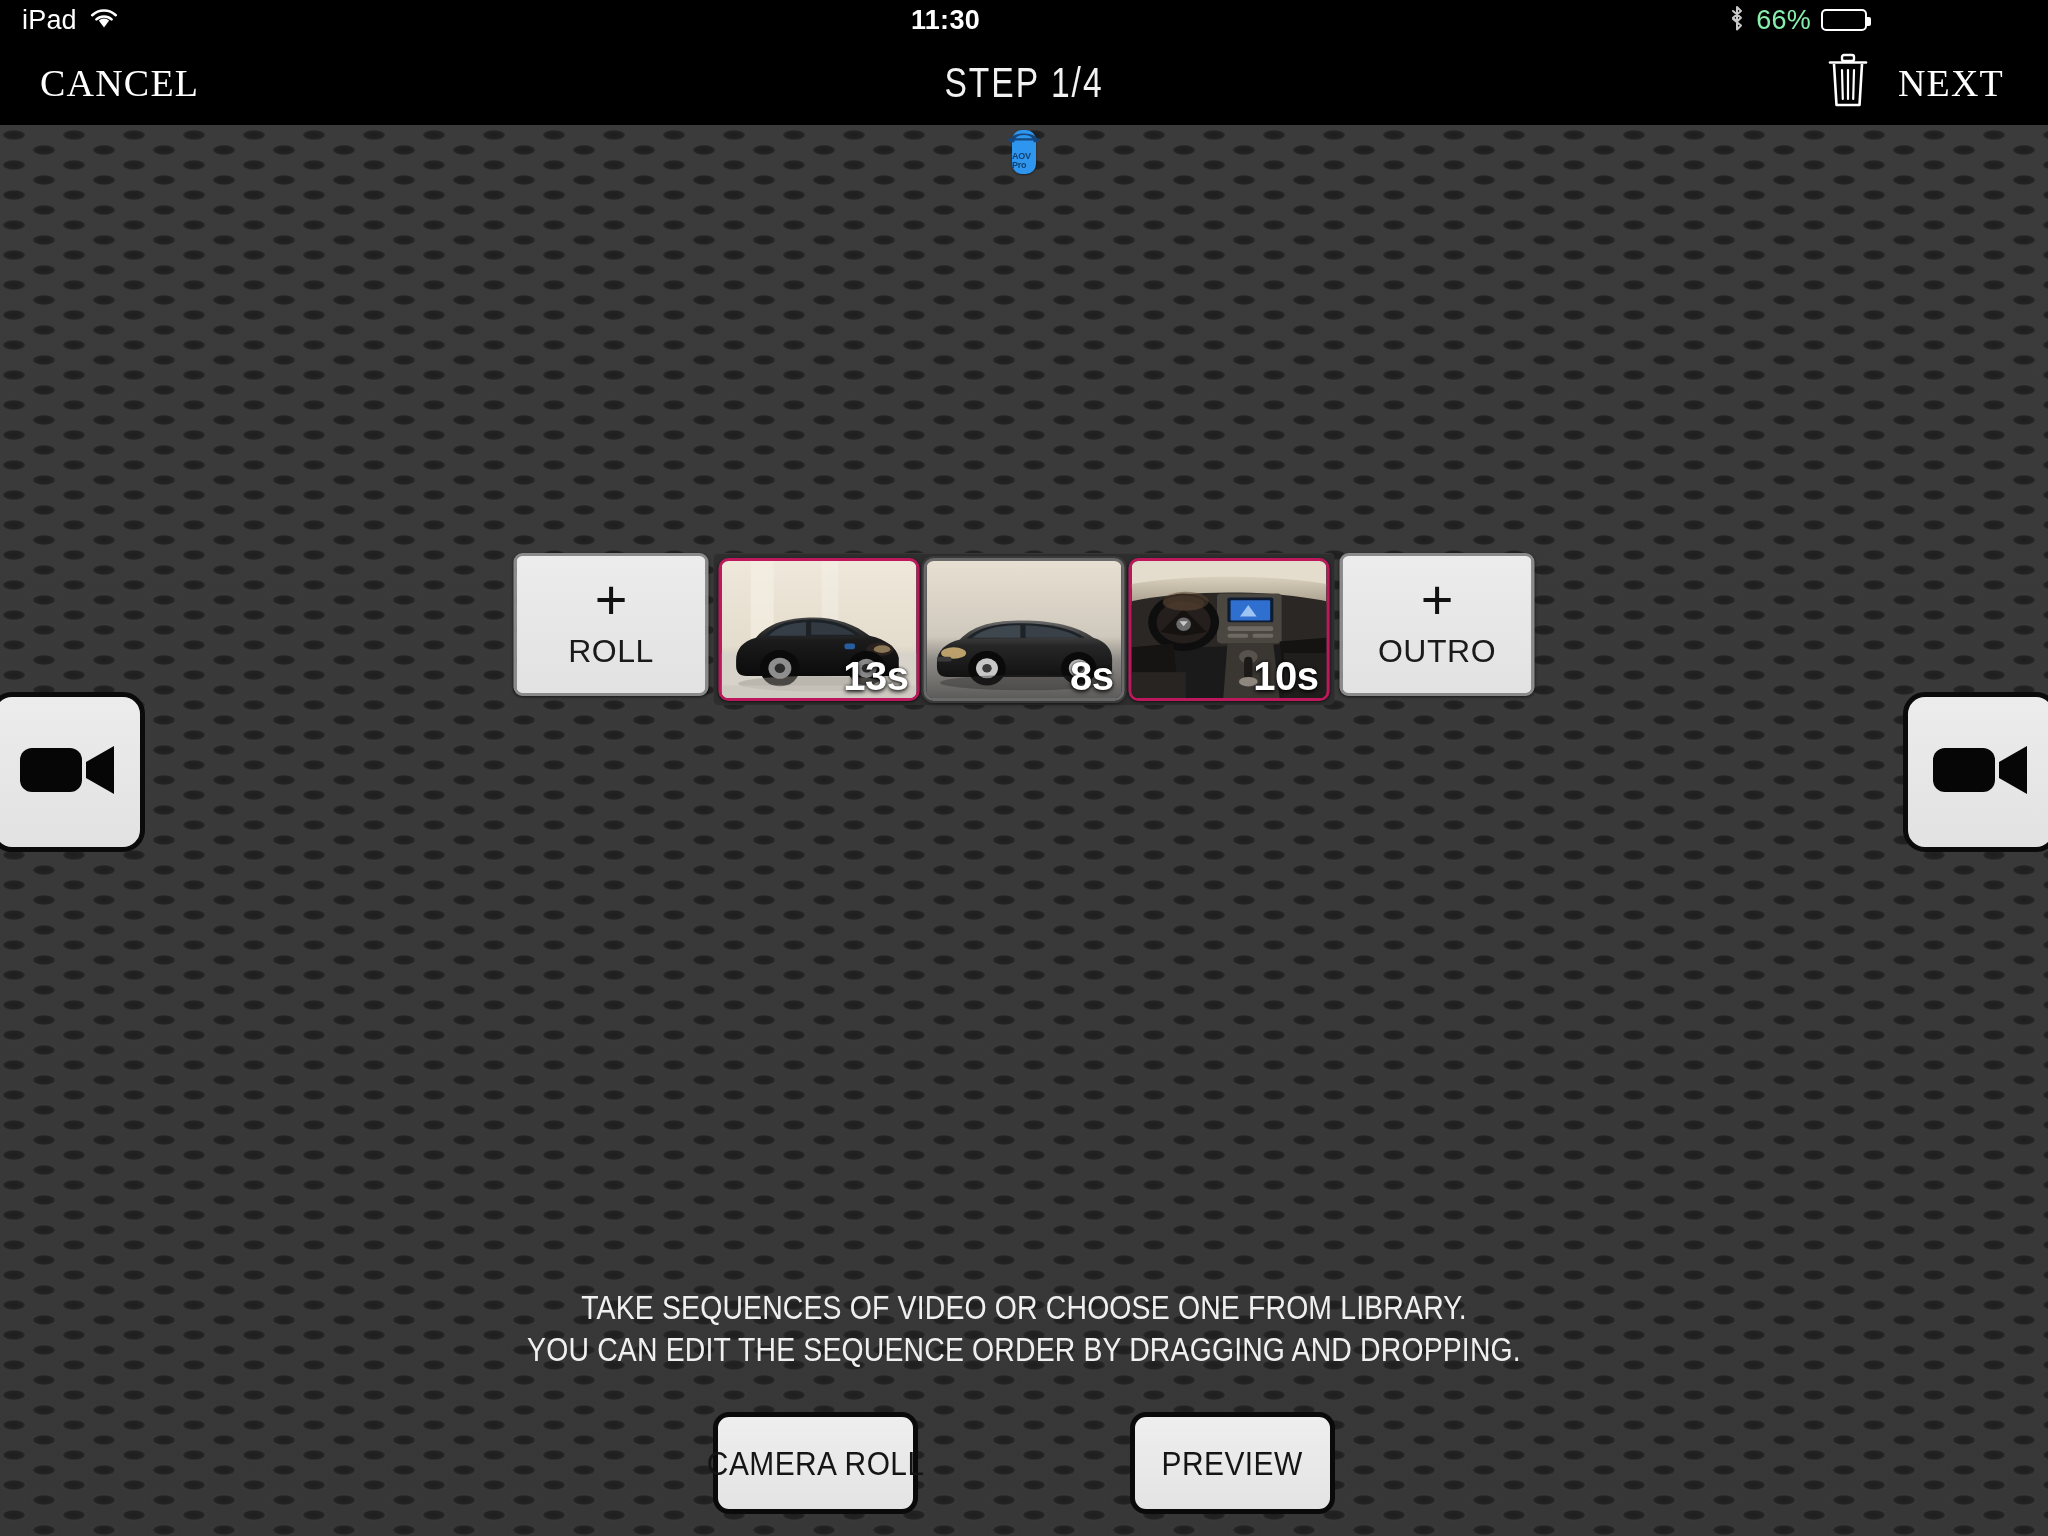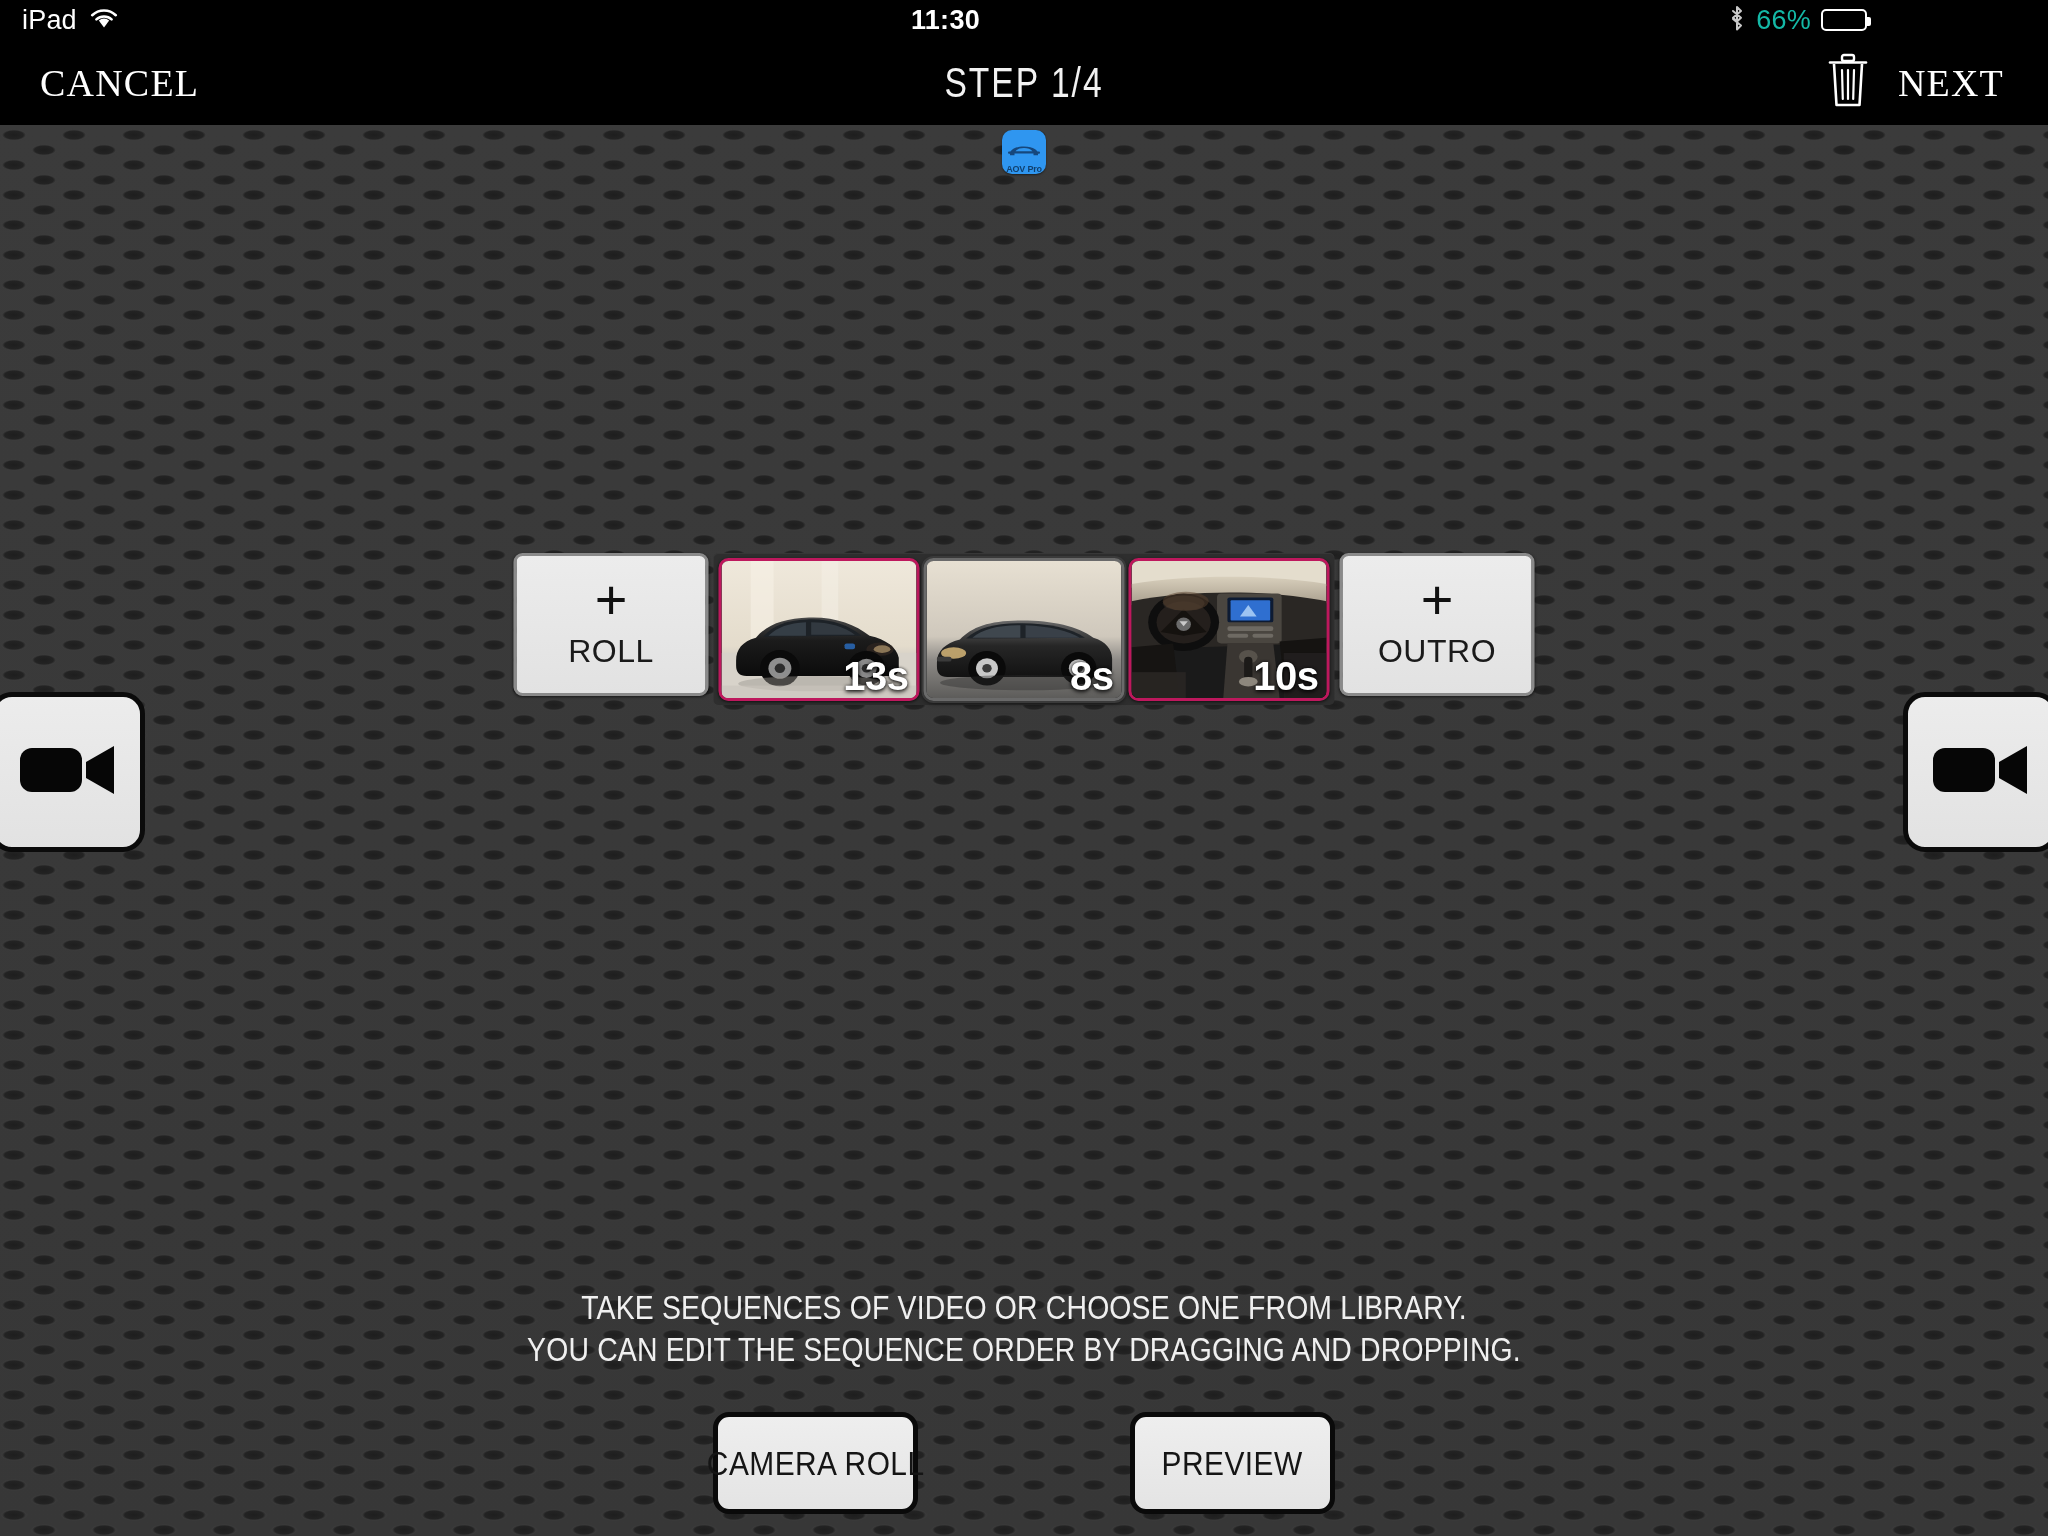--- a/index.html
+++ b/index.html
@@ -57,21 +57,21 @@
   .status-right {
     position: absolute;
     right: 24px;
     display: flex;
     align-items: center;
     gap: 10px;
   }
   .bt-icon { display: block; }
   .battery-pct {
     font-size: 27px;
-    color: #14b8a6;
+    color: #86efac;
     letter-spacing: 0.2px;
   }
   .battery {
     position: relative;
     width: 46px; height: 22px;
     border: 2px solid #fff;
     border-radius: 5px;
     padding: 2px;
   }
   .battery:after {
@@ -145,27 +145,27 @@
       linear-gradient(#3b3b3b, #373737);
     background-size: 60px 30px, 60px 30px, 100% 100%;
     overflow: hidden;
   }
 
   
   .app-badge {
     position: absolute;
     top: 5px; left: 50%;
     transform: translateX(-50%);
-    width: 44px; height: 44px;
+    width: 24px; height: 44px;
     border-radius: 10px;
     background: #2f96f0;
     display: flex;
     flex-direction: column;
     align-items: center;
-    justify-content: flex-end;
+    justify-content: flex-start;
     gap: 1px;
     box-shadow: 0 1px 2px rgba(0,0,0,.5);
   }
   .app-badge .badge-label {
     font-size: 9px;
     font-weight: bold;
     color: #10406e;
     letter-spacing: -0.2px;
     line-height: 1;
   }

